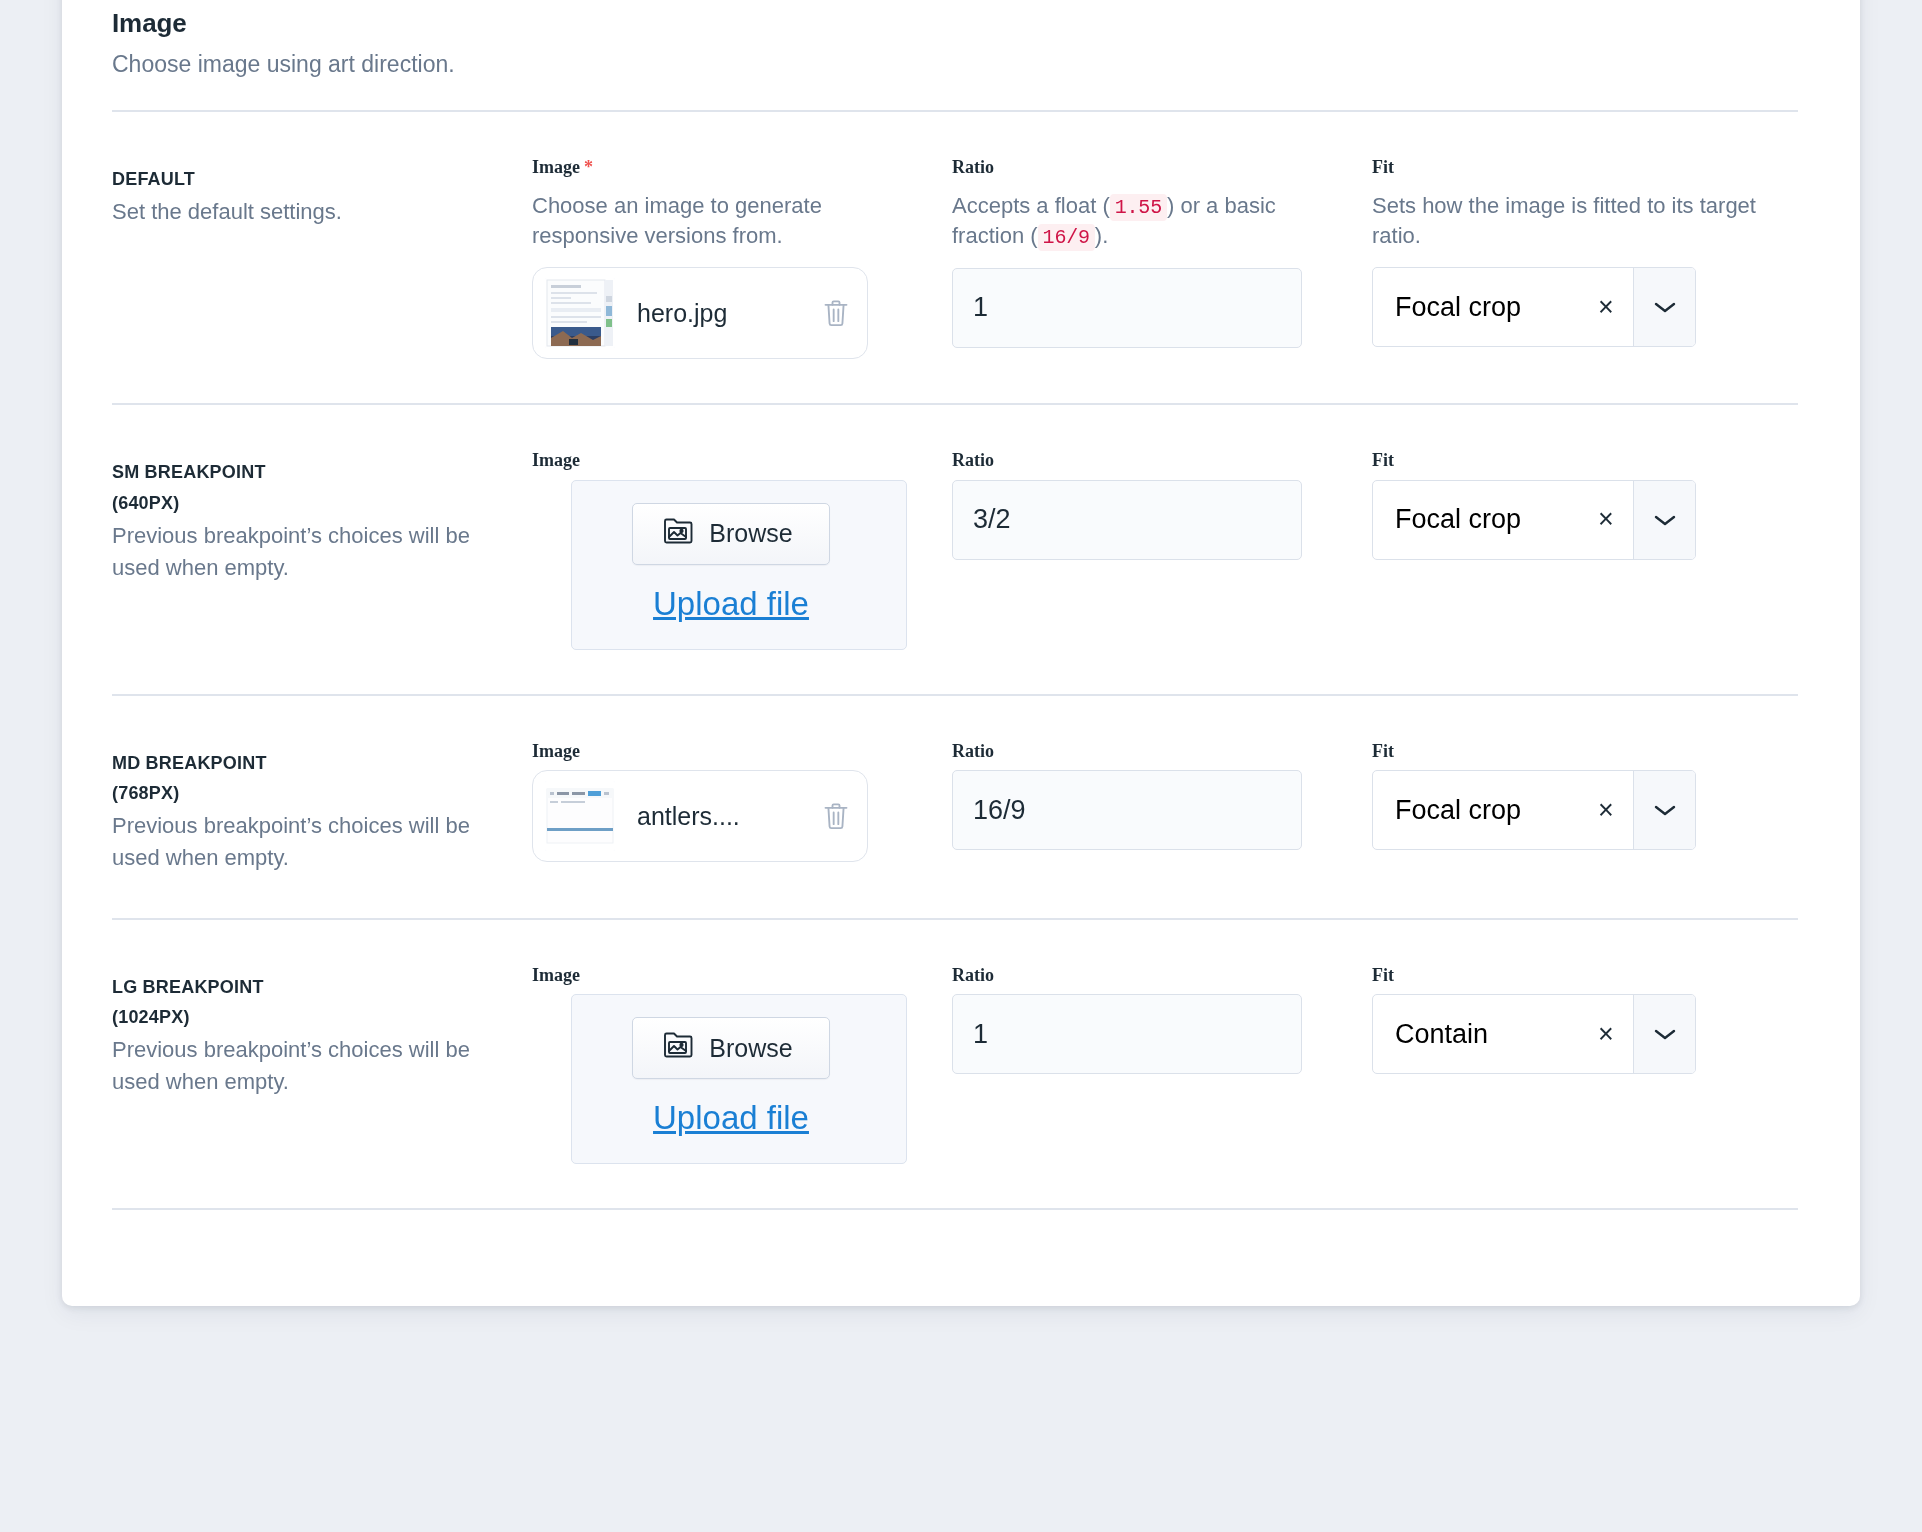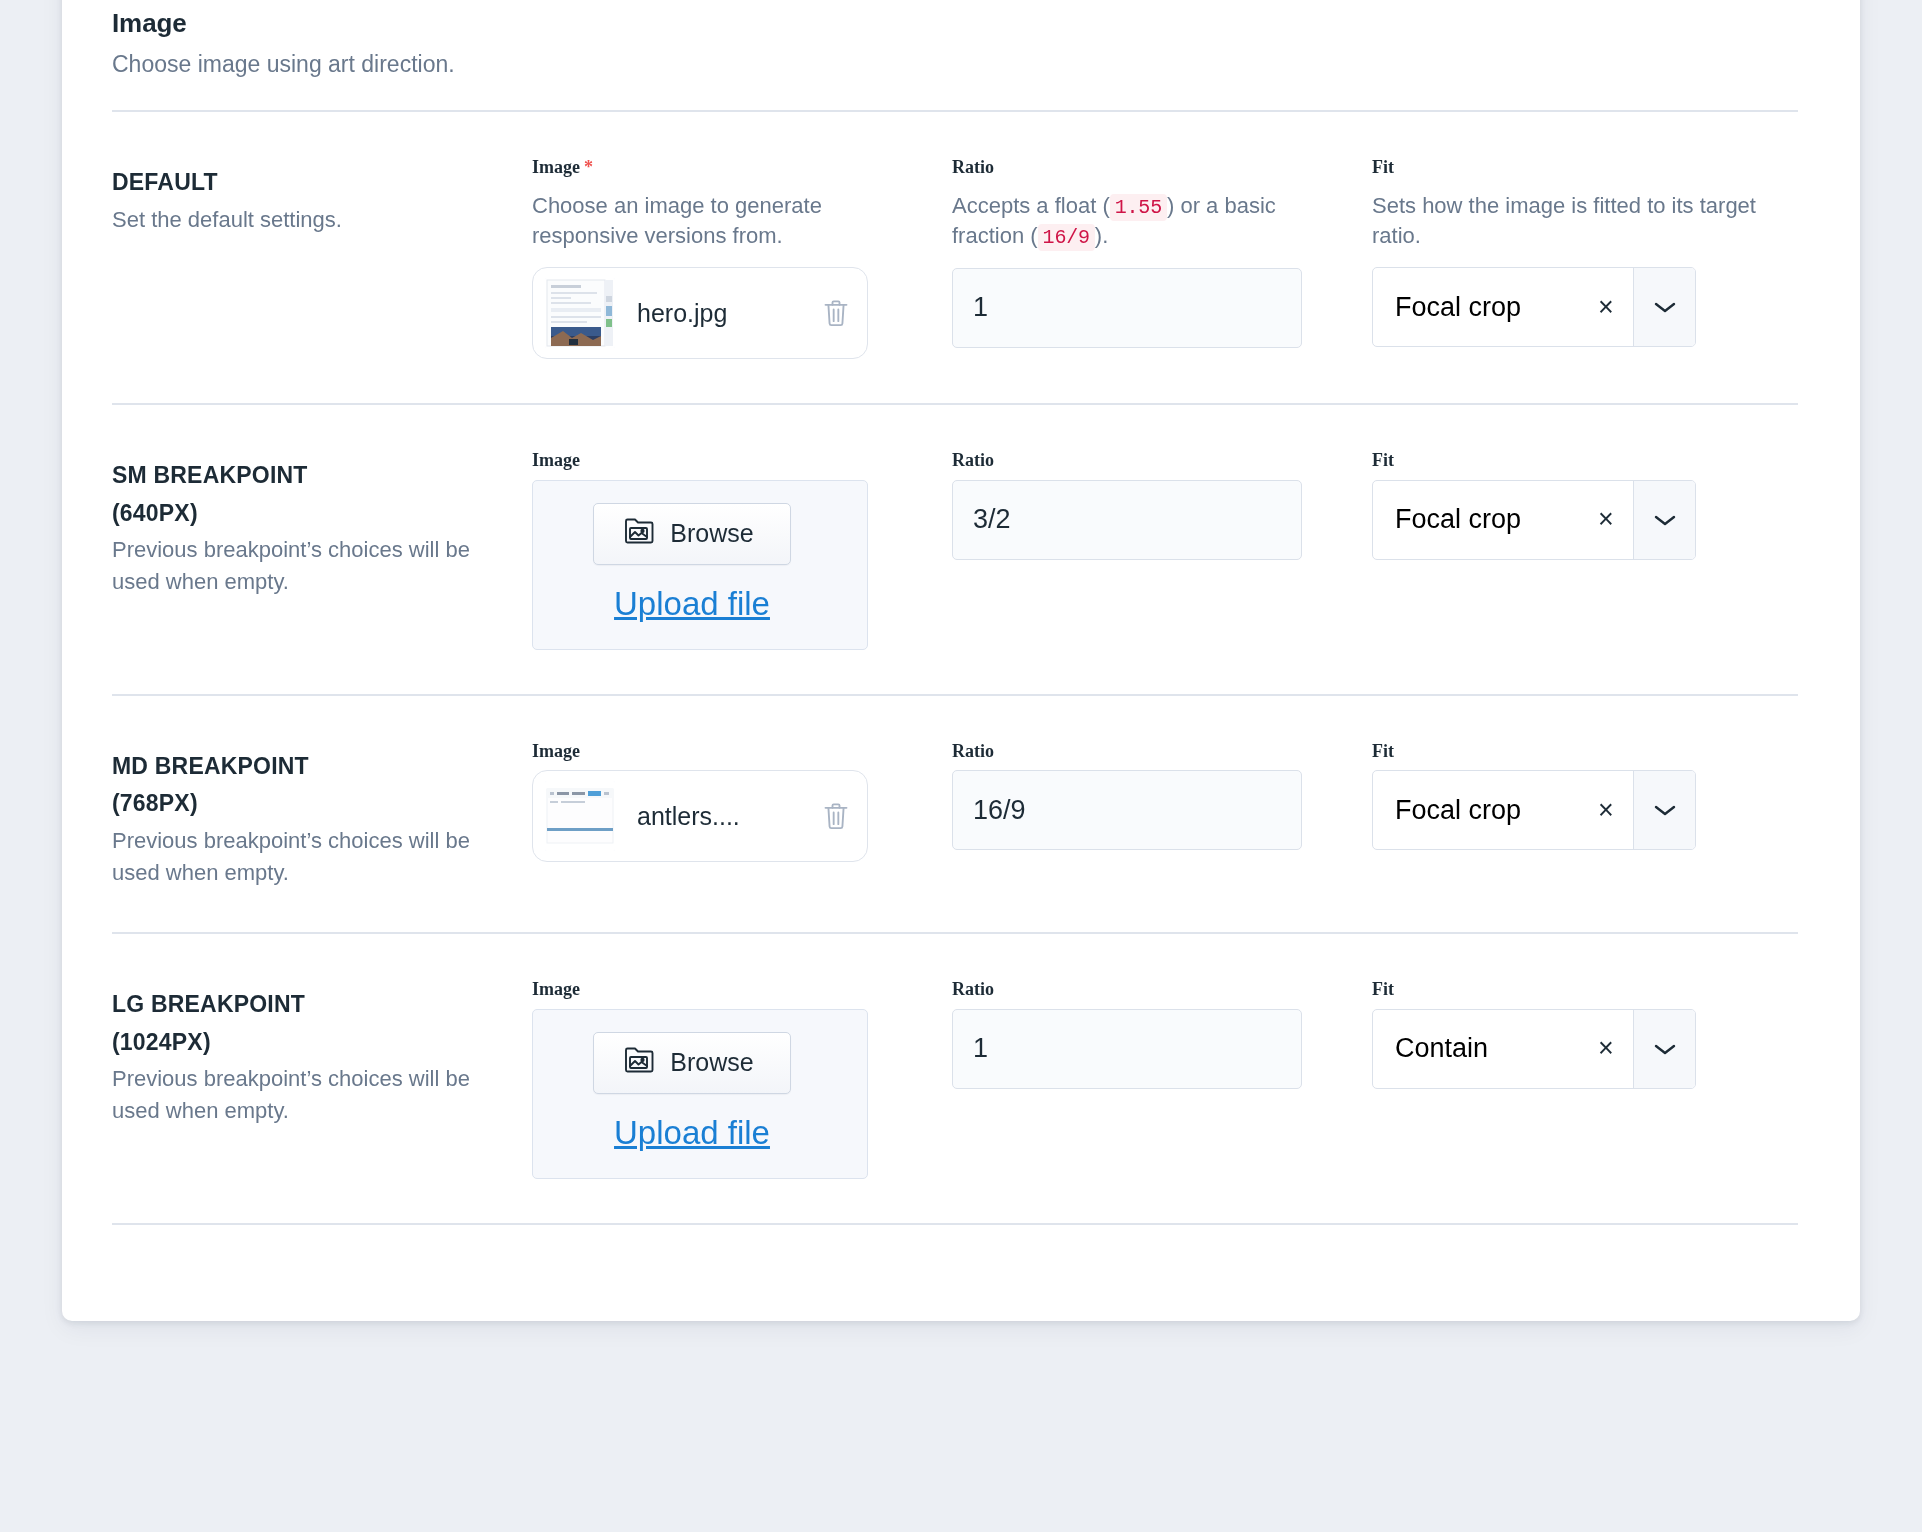--- a/index.html
+++ b/index.html
@@ -60,21 +60,21 @@
     background: #dfe4ec;
     margin: 0 62px 0 50px;
   }
 
   .col-label   { width: 420px; flex: 0 0 420px; padding-right: 24px; padding-top: 10px; }
   .col-image   { width: 420px; flex: 0 0 420px; padding-right: 24px; }
   .col-ratio   { width: 420px; flex: 0 0 420px; padding-right: 24px; }
   .col-fit     { width: 430px; flex: 0 0 430px; }
 
   .bp-title {
-    font-size: 23px;
+    font-size: 18px;
     font-weight: bold;
     color: #1d2b36;
     letter-spacing: 0.2px;
     line-height: 1.45;
     margin: 0 0 4px 0;
     text-transform: uppercase;
   }
   .bp-desc {
     font-size: 22px;
     color: #69788c;
@@ -150,20 +150,21 @@
   
   .upload-box {
     width: 336px;
     border: 1px solid #dce3ee;
     border-radius: 5px;
     background: #f6f8fc;
     padding: 22px 16px 26px 0;
     display: flex;
     flex-direction: column;
     align-items: center;
+    margin-left: 39px;
   }
   .browse-btn {
     display: flex;
     align-items: center;
     gap: 14px;
     background: linear-gradient(#ffffff, #f3f5f9);
     border: 1px solid #cfd7e3;
     border-radius: 5px;
     padding: 13px 36px 13px 30px;
     font-size: 25px;

